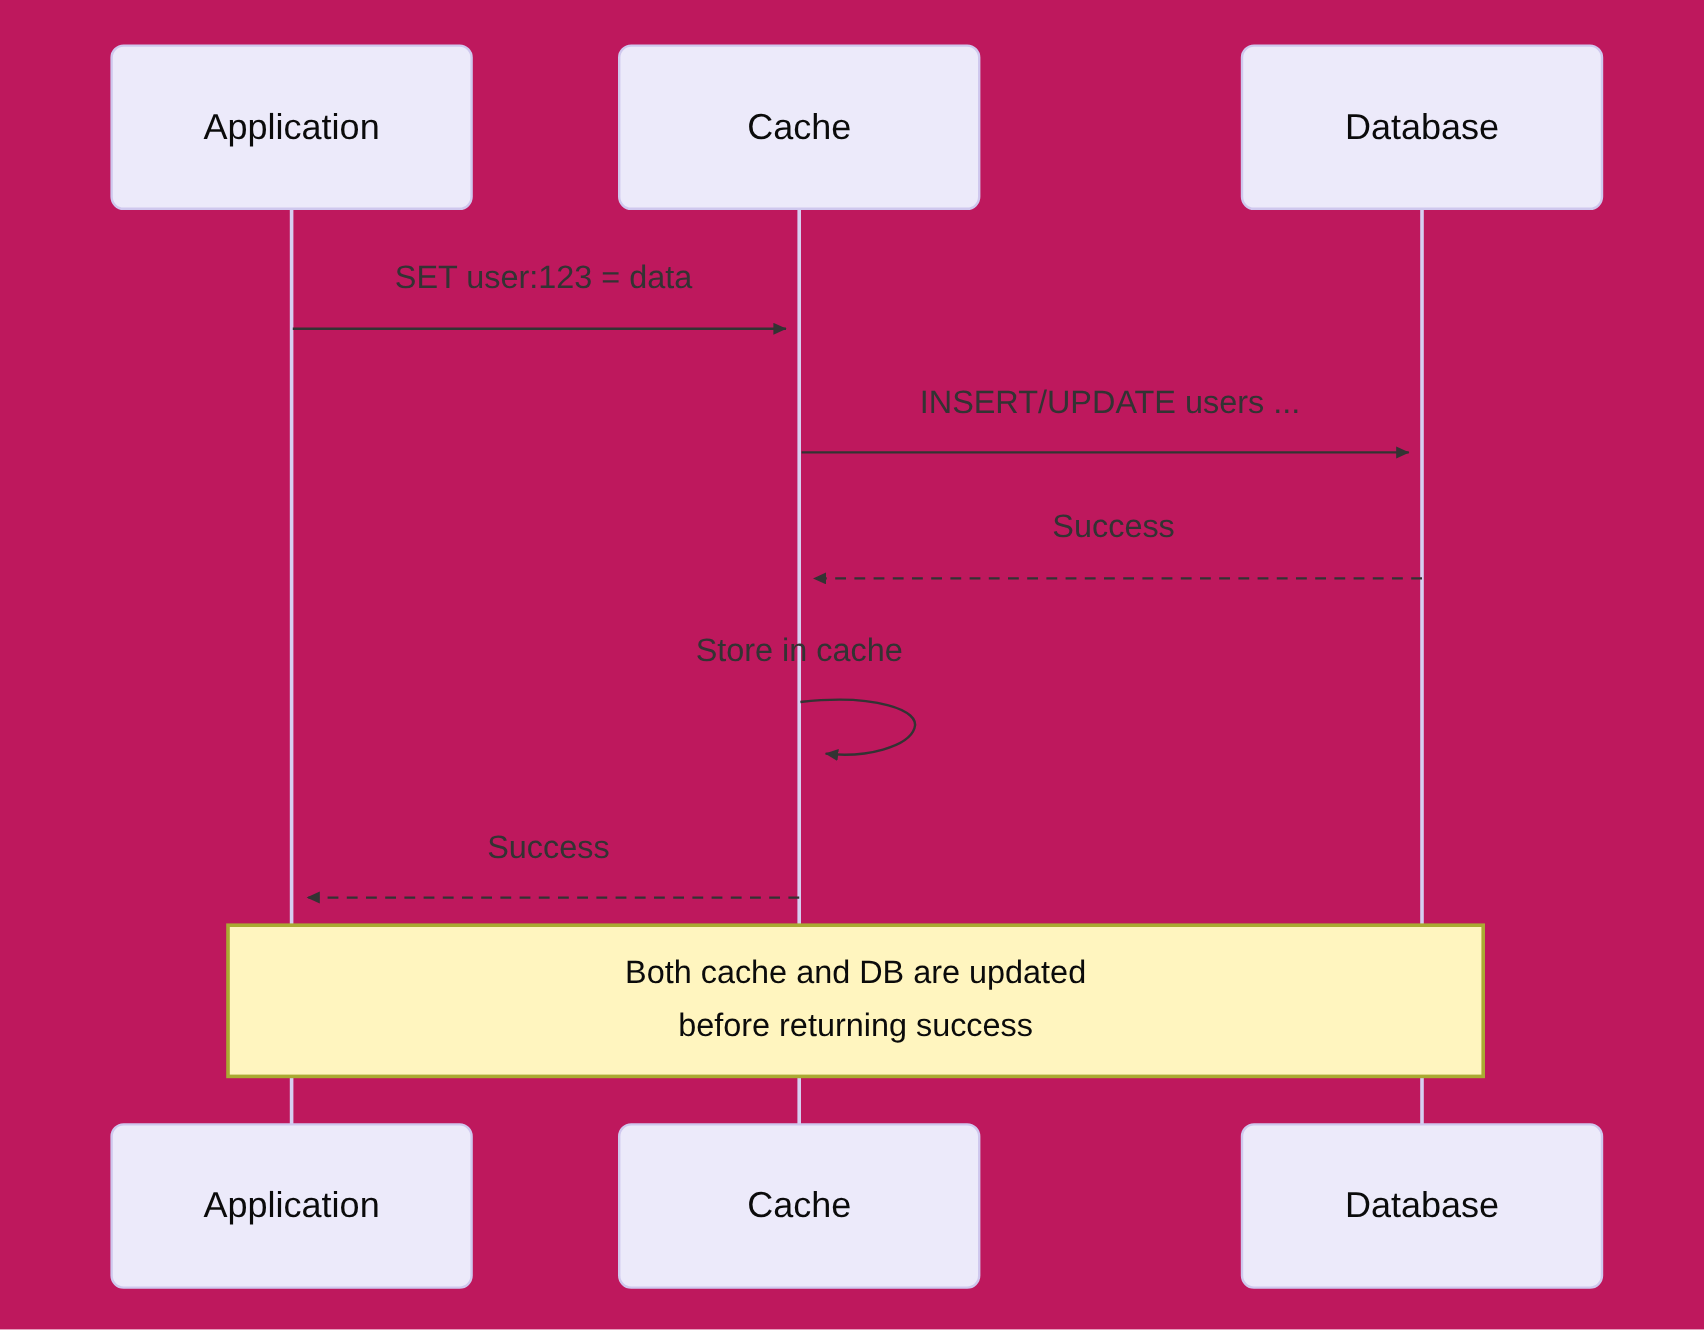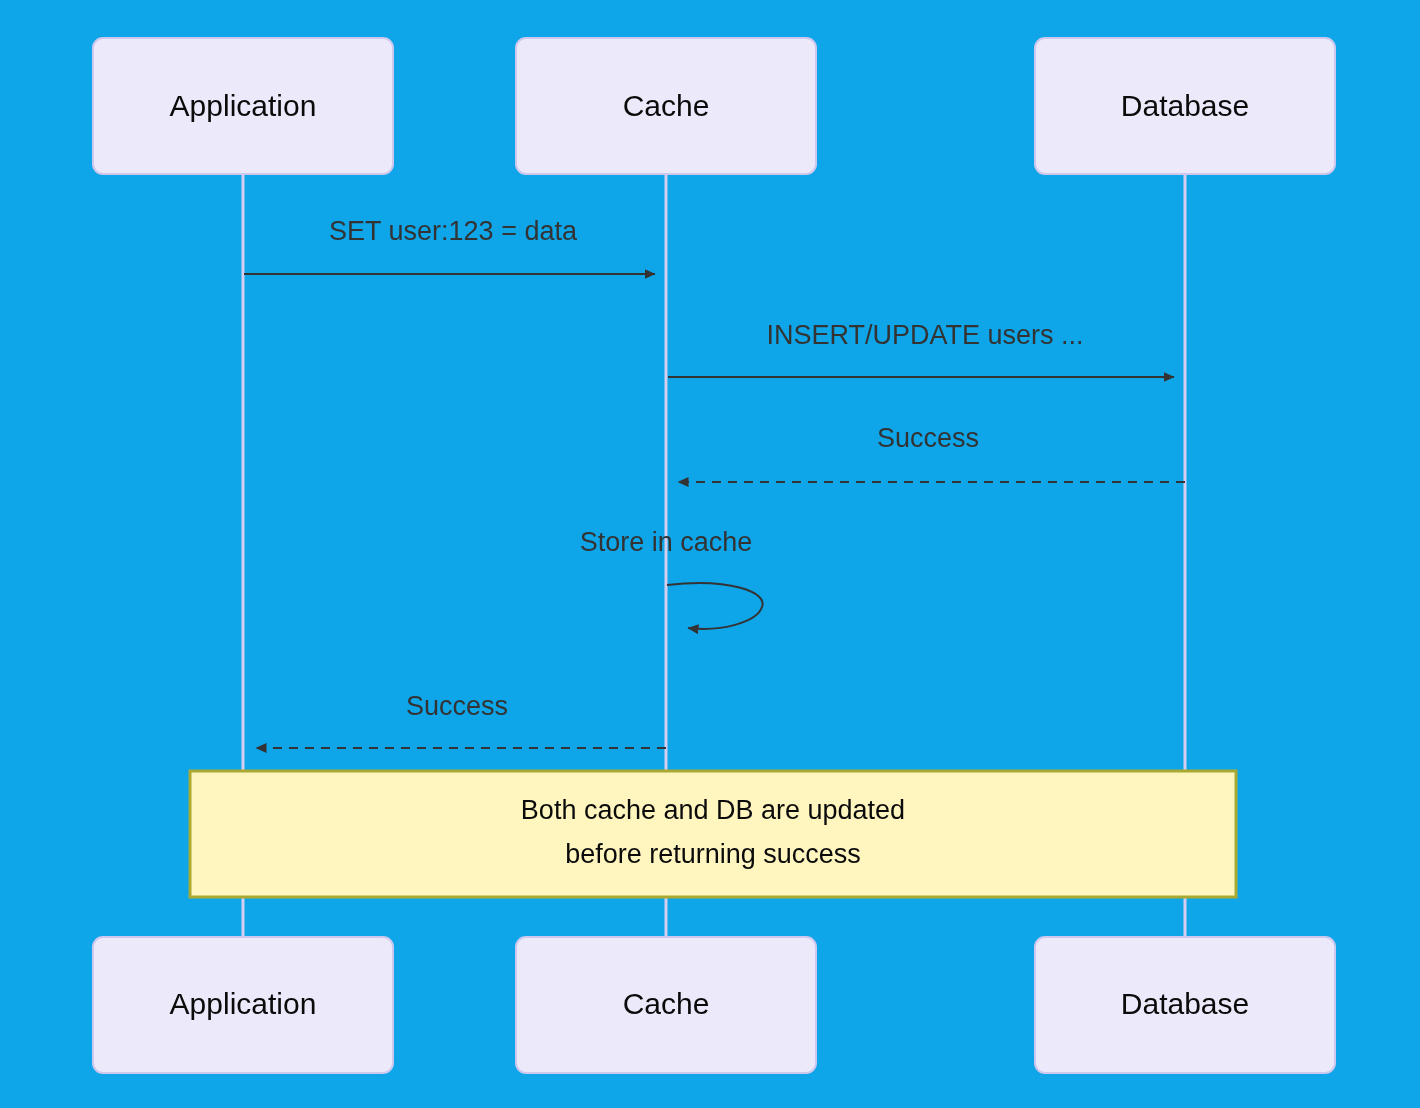--- a/index.html
+++ b/index.html
@@ -11,21 +11,21 @@
   body {
     width: 1420px;
     height: 1108px;
     font-family: "Liberation Sans", "DejaVu Sans", sans-serif;
     overflow: hidden;
   }
   #diagram-root {
     position: relative;
     width: 1420px;
     height: 1108px;
-    background: #0ea5e9;
+    background: #be185d;
   }
   #diagram-svg {
     position: absolute;
     left: 0;
     top: 0;
     width: 1420px;
     height: 1108px;
     display: block;
   }
   .actor-label,

